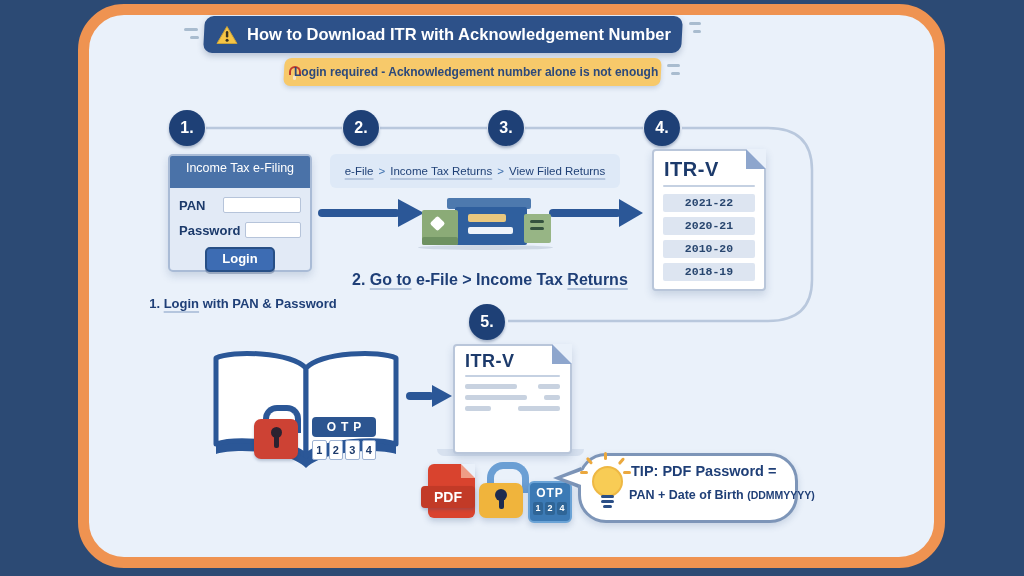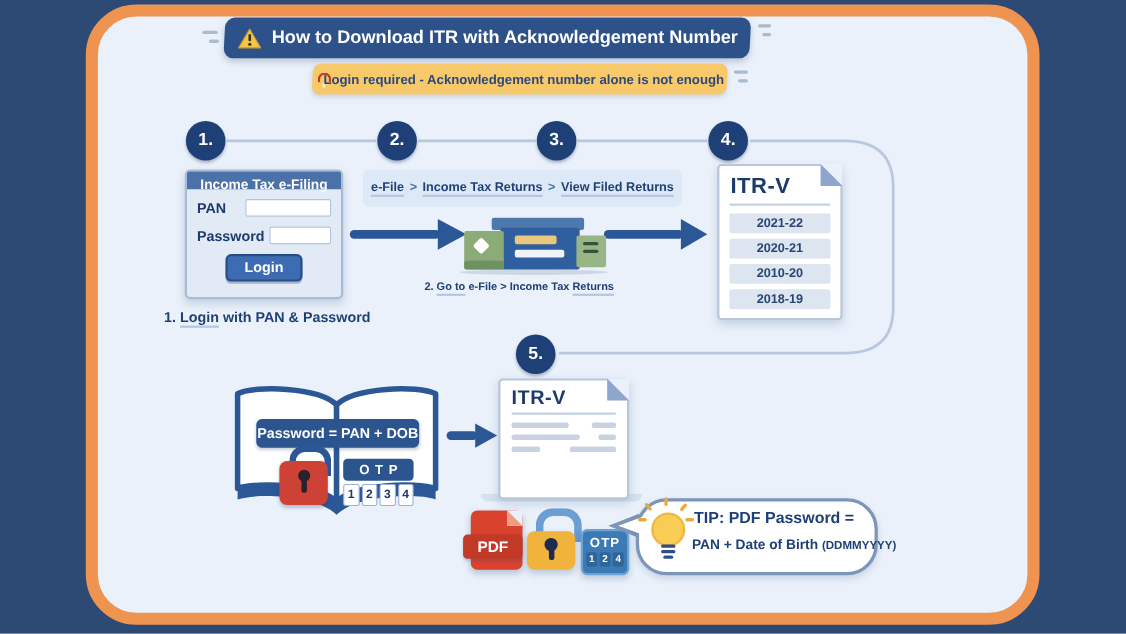--- a/index.html
+++ b/index.html
@@ -17,37 +17,37 @@
   .mini-lock{width:14px;height:11px;background:#c0392b;border-radius:3px;position:relative;margin-top:5px;}
   .mini-lock::before{content:'';position:absolute;top:-6px;left:2px;width:8px;height:7px;border:2.5px solid #c0392b;border-bottom:none;border-radius:6px 6px 0 0;}
   .mini-lock::after{content:'';position:absolute;top:3px;left:5.5px;width:3px;height:5px;background:#f6e3c0;border-radius:2px;}
   
   .circle{width:36px;height:36px;border-radius:50%;background:#1e4076;color:#fff;font-weight:bold;font-size:16px;text-align:center;line-height:36px;box-shadow:0 2px 3px rgba(30,55,100,.35);}
   
   .cap{color:#1f3f77;font-weight:bold;text-align:center;white-space:pre;}
   .u{text-decoration:underline;text-decoration-thickness:2px;text-underline-offset:3px;text-decoration-color:#b5c6de;}
   
   .login-card{left:168px;top:154px;width:140px;height:114px;background:#e2eaf6;border:2px solid #a9bbd6;border-radius:5px;box-shadow:0 4px 8px rgba(40,70,120,.18);}
-  .login-head{height:16px;background:#4a72a8;border-radius:2px 2px 0 0;color:#fff;font-weight:bold;font-size:12.5px;text-align:center;line-height:24px;}
+  .login-head{height:32px;background:#4a72a8;border-radius:2px 2px 0 0;color:#fff;font-weight:normal;font-size:12.5px;text-align:center;line-height:24px;}
   .login-row{display:flex;align-items:center;justify-content:space-between;margin:9px 9px 0 9px;}
   .login-row .lbl{color:#1c3a6b;font-weight:bold;font-size:13px;}
   .fld{background:#fff;border:1px solid #b6c4da;border-radius:2px;height:14px;}
   .login-btn{display:block;margin:9px auto 0 auto;width:66px;height:21px;background:#3d6cb3;border:2px solid #274f86;border-radius:5px;color:#fff;font-weight:bold;font-size:13px;text-align:center;line-height:19px;box-shadow:0 2px 0 rgba(30,55,100,.3);}
   
-  .crumbbar{left:330px;top:154px;width:290px;height:34px;background:#dee9f7;border-radius:6px;display:flex;align-items:center;justify-content:center;gap:5px;color:#1f4076;font-weight:bold;font-size:11.5px;white-space:nowrap;}
+  .crumbbar{left:330px;top:154px;width:290px;height:34px;background:#dee9f7;border-radius:6px;display:flex;align-items:center;justify-content:center;gap:5px;color:#1f4076;font-weight:normal;font-size:11.5px;white-space:nowrap;}
   .crumbbar .sep{color:#3f71ae;}
   
   .bldg{left:418px;top:196px;width:135px;height:55px;}
   .bldg div{position:absolute;border-radius:2px;}
   
   .doc{background:#fff;border:2px solid #b9c6da;border-radius:4px;box-shadow:0 4px 9px rgba(40,70,120,.18);}
   .fold{position:absolute;top:-2px;right:-2px;width:0;height:0;border-top:20px solid #eaf1fa;border-left:20px solid #8ea6cd;}
   .doc-title{color:#1c3a6b;font-weight:bold;letter-spacing:.5px;}
   .doc-hr{height:2px;background:#c5d1e2;border-radius:1px;}
-  .year-row{height:18px;margin:0 9px 5px 9px;background:#dde5f1;border-radius:2px;color:#28466f;font-weight:bold;font-size:11.5px;text-align:center;line-height:18px;}
+  .year-row{height:18px;margin:0 9px 5px 9px;background:#dde5f1;border-radius:2px;color:#28466f;font-weight:bold;font-size:11.5px;text-align:center;line-height:18px;font-family:Liberation Mono, monospace;}
   .bar{height:5px;background:#c8d2e0;border-radius:2px;}
   .bar-row{display:flex;justify-content:space-between;margin:0 10px 6px 10px;}
   .dl-btn{position:absolute;left:6px;right:6px;bottom:5px;height:25px;background:#2f9e57;border:1.5px solid #23824a;border-radius:5px;display:flex;align-items:center;justify-content:center;gap:7px;color:#fff;font-weight:bold;font-size:13.5px;box-shadow:0 2px 0 rgba(20,60,35,.25);}
   .laptop-base{left:437px;top:449px;width:147px;height:7px;background:#d7e1ef;border-radius:0 0 12px 12px;}
   
   .book-banner{left:233px;top:381px;width:148px;height:26px;background:#2c5590;border-radius:5px;color:#fff;font-weight:bold;font-size:13px;text-align:center;line-height:26px;box-shadow:0 2px 3px rgba(30,55,100,.25);}
   .shackle{border:6px solid #2b5797;border-bottom:none;border-radius:14px 14px 0 0;}
   .lockbody{background:#cd4234;border-radius:7px;position:relative;box-shadow:0 2px 3px rgba(30,55,100,.25);}
   .lockbody::before{content:'';position:absolute;left:50%;top:8px;width:11px;height:11px;margin-left:-5.5px;background:#2b2230;border-radius:50%;}
   .lockbody::after{content:'';position:absolute;left:50%;top:16px;width:5px;height:13px;margin-left:-2.5px;background:#2b2230;border-radius:2px;}
@@ -133,21 +133,21 @@
     <div class="login-row">
       <span class="lbl">PAN</span>
       <span class="fld" style="width:76px;"></span>
     </div>
     <div class="login-row">
       <span class="lbl">Password</span>
       <span class="fld" style="width:54px;"></span>
     </div>
     <div class="login-btn">Login</div>
   </div>
-  <div class="abs cap" style="left:148px;top:281px;width:190px;font-size:13px;text-align:center;"><span>1. </span><span class="u">Login</span><span> with PAN &amp; Password</span></div>
+  <div class="abs cap" style="left:148px;top:296px;width:190px;font-size:13px;text-align:center;"><span>1. </span><span class="u">Login</span><span> with PAN &amp; Password</span></div>
 
   <div class="abs crumbbar">
     <span class="u">e-File</span>
     <span class="sep">&gt;</span>
     <span class="u">Income Tax Returns</span>
     <span class="sep">&gt;</span>
     <span class="u">View Filed Returns</span>
   </div>
 
   <div class="abs bldg">
@@ -157,21 +157,21 @@
     <div style="left:50px;top:18px;width:38px;height:8px;background:#e9c77e;"></div>
     <div style="left:50px;top:31px;width:45px;height:7px;background:#eef3fa;"></div>
     <div style="left:4px;top:14px;width:36px;height:35px;background:#8bab77;"></div>
     <div style="left:4px;top:41px;width:36px;height:8px;background:#6e9161;"></div>
     <div style="left:14px;top:22px;width:11px;height:11px;background:#fff;transform:rotate(45deg);"></div>
     <div style="left:106px;top:18px;width:27px;height:29px;background:#97b585;"></div>
     <div style="left:112px;top:24px;width:14px;height:3px;background:#35523f;"></div>
     <div style="left:112px;top:31px;width:14px;height:3px;background:#35523f;"></div>
   </div>
 
-  <div class="abs cap" style="left:352px;top:256px;width:240px;font-size:10px;"><span>2. </span><span class="u">Go to</span><span> e-File &gt; Income Tax </span><span class="u">Returns</span></div>
+  <div class="abs cap" style="left:352px;top:271px;width:240px;font-size:16px;"><span>2. </span><span class="u">Go to</span><span> e-File &gt; Income Tax </span><span class="u">Returns</span></div>
 
   <div class="abs doc" style="left:652px;top:149px;width:110px;height:138px;">
     <div class="fold"></div>
     <div class="doc-title" style="font-size:20px;margin:7px 0 0 10px;">ITR-V</div>
     <div class="doc-hr" style="margin:4px 9px 7px 9px;"></div>
     <div class="year-row">2021-22</div>
     <div class="year-row">2020-21</div>
     <div class="year-row">2010-20</div>
     <div class="year-row">2018-19</div>
   </div>
@@ -193,21 +193,20 @@
         <span class="bar" style="width:26px;"></span>
         <span class="bar" style="width:42px;"></span>
       </div>
   </div>
 
   <svg class="abs" style="left:200px;top:344px;" width="212" height="128" viewBox="0 0 212 128">
     <path d="M106 112 C88 96 34 94 16 100 L16 110 C34 104 88 106 106 124 C124 106 178 104 196 110 L196 100 C178 94 124 96 106 112 Z" fill="#2b5797"></path>
     <path d="M106 24 C90 8 32 6 16 14 L16 100 C34 94 90 96 106 112 Z" fill="#ffffff" stroke="#2b5797" stroke-width="5" stroke-linejoin="round"></path>
     <path d="M106 24 C122 8 180 6 196 14 L196 100 C178 94 122 96 106 112 Z" fill="#ffffff" stroke="#2b5797" stroke-width="5" stroke-linejoin="round"></path>
   </svg>
-  <div class="abs book-banner">Password = PAN + DOB</div>
   <div class="abs shackle" style="left:263px;top:405px;width:26px;height:22px;"></div>
   <div class="abs lockbody" style="left:254px;top:419px;width:44px;height:40px;"></div>
   <div class="abs otp-mini">
     <div class="head">OTP</div>
     <div class="digits">
       <div>1</div>
       <div>2</div>
       <div>3</div>
       <div>4</div>
     </div>

